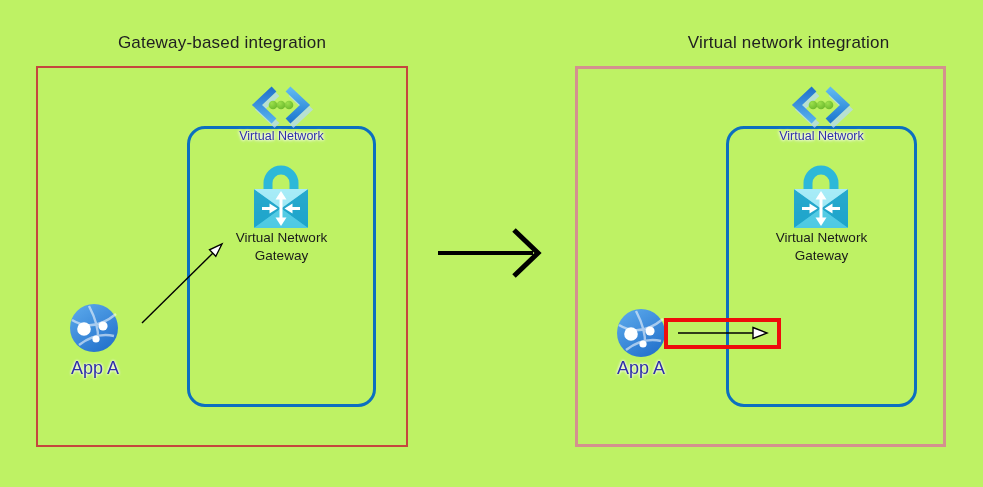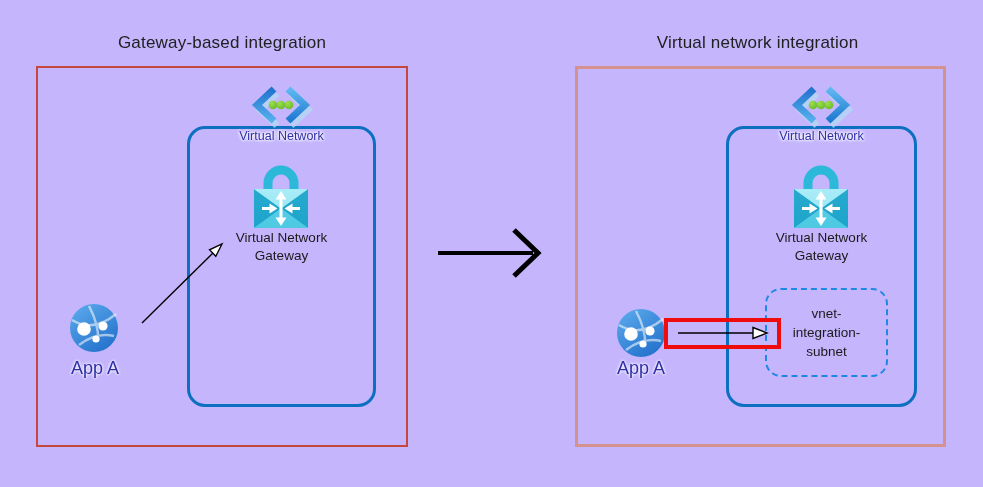--- a/index.html
+++ b/index.html
@@ -1,22 +1,22 @@
 <!DOCTYPE html>
 <html><head>
 <meta charset="utf-8">
 <style>
   * { margin:0; padding:0; box-sizing:border-box; }
   html,body { background:#ffffff; }
   body { font-family:"Liberation Sans", sans-serif; }
-  #canvas { position:relative; width:983px; height:487px; background:#c4b5fd; overflow:hidden;padding-left:28px; }
+  #canvas { position:relative; width:983px; height:487px; background:#bef264; overflow:hidden;padding-left:28px; }
 
   .panel-title { position:absolute; top:33px; font-size:17px; color:#212121; text-align:center; letter-spacing:.2px; }
   #left-title  { left:36px;  width:372px; }
-  #right-title { left:572px; width:371px; }
+  #right-title { left:603px; width:371px; }
 
   .frame { position:absolute; top:66px; height:381px; background:transparent; }
   #left-frame  { left:36px;  width:372px; border:2px solid #c5473d; }
   #right-frame { left:575px; width:371px; border:3px solid #d4918e; }
 
   .vnet-box { position:absolute; top:126px; height:281px; border:3px solid #0c6fc0; border-radius:18px; background:#ffffff00; }
   #left-vnet-box  { left:187px; width:189px; }
   #right-vnet-box { left:726px; width:191px; }
 
   .vnet-icon { position:absolute; top:85px; width:62px; height:46px; }
@@ -193,25 +193,20 @@
       <line x1="46" y1="47.5" x2="37" y2="47.5"></line>
       <polygon points="30.5,47.5 38.5,42.5 38.5,52.5" stroke-width="0"></polygon>
     </g>
   </svg>
 
   <div id="right-gw-label" class="gw-label">
     <div>Virtual Network</div>
     <div>Gateway</div>
   </div>
 
-  <div id="subnet-box">
-    <div class="subnet-line">vnet-</div>
-    <div class="subnet-line">integration-</div>
-    <div class="subnet-line">subnet</div>
-  </div>
 
   <svg id="right-app-icon" class="app-icon arrow-svg" viewBox="0 0 50 50">
     <circle cx="25" cy="25" r="24" fill="url(#gradApp)"></circle>
     <g stroke="#ffffff" stroke-width="2.4" fill="none" opacity="0.55">
       <path d="M3,17 Q24,30 47,11"></path>
       <path d="M10,42 Q27,29 45,33"></path>
       <path d="M20,3 Q30,22 29,37"></path>
     </g>
     <circle cx="15" cy="26" r="6.8" fill="#ffffff"></circle>
     <circle cx="34" cy="23" r="4.6" fill="#ffffff"></circle>

